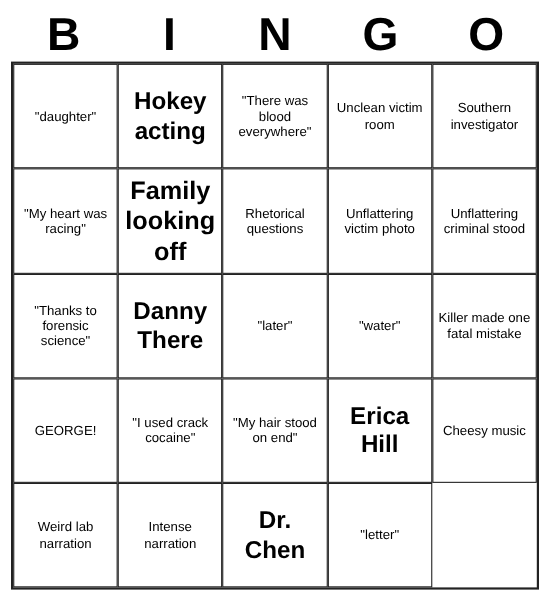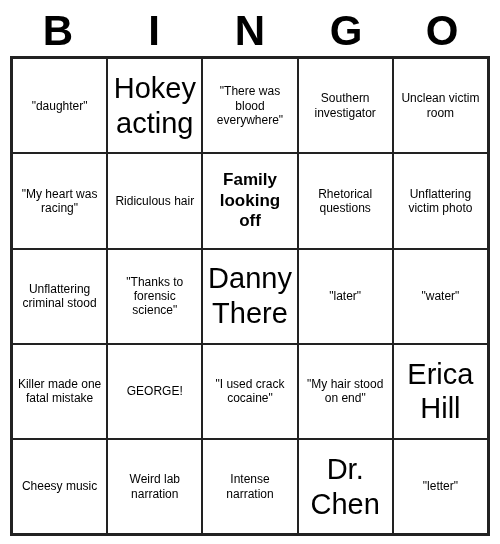--- a/index.html
+++ b/index.html
@@ -37,47 +37,46 @@
       display: flex;
       align-items: center;
       justify-content: center;
       text-align: center;
       padding: 4px;
       font-size: 12px;
       line-height: 1.2;
       word-break: break-word;
     }
     .bingo-cell.large {
-      font-size: 29px;
-      font-weight: normal;
+      font-size: 22px;
+      font-weight: bold;
     }
     .bingo-cell.medium {
-      font-size: 17px;
+      font-size: 23px;
       font-weight: bold;
     }
   </style>
 </head>
 <body>
 
 <div class="bingo-header">
 <div class="bingo-letter">B</div>
     <div class="bingo-letter">I</div>
     <div class="bingo-letter">N</div>
     <div class="bingo-letter">G</div>
     <div class="bingo-letter">O</div>
   </div>
 
 <div class="bingo-grid">
 <div class="bingo-cell">"daughter"</div>
     <div class="bingo-cell large">Hokey acting</div>
     <div class="bingo-cell">"There was blood everywhere"</div>
+    <div class="bingo-cell">Unclean victim room</div>
     <div class="bingo-cell">Southern investigator</div>
-    <div class="bingo-cell">Unclean victim room</div>
     <div class="bingo-cell">"My heart was racing"</div>
-    <div class="bingo-cell">Ridiculous hair</div>
     <div class="bingo-cell medium">Family looking off</div>
     <div class="bingo-cell">Rhetorical questions</div>
     <div class="bingo-cell">Unflattering victim photo</div>
     <div class="bingo-cell">Unflattering criminal stood</div>
     <div class="bingo-cell">"Thanks to forensic science"</div>
     <div class="bingo-cell large">Danny There</div>
     <div class="bingo-cell">"later"</div>
     <div class="bingo-cell">"water"</div>
     <div class="bingo-cell">Killer made one fatal mistake</div>
     <div class="bingo-cell">GEORGE!</div>

